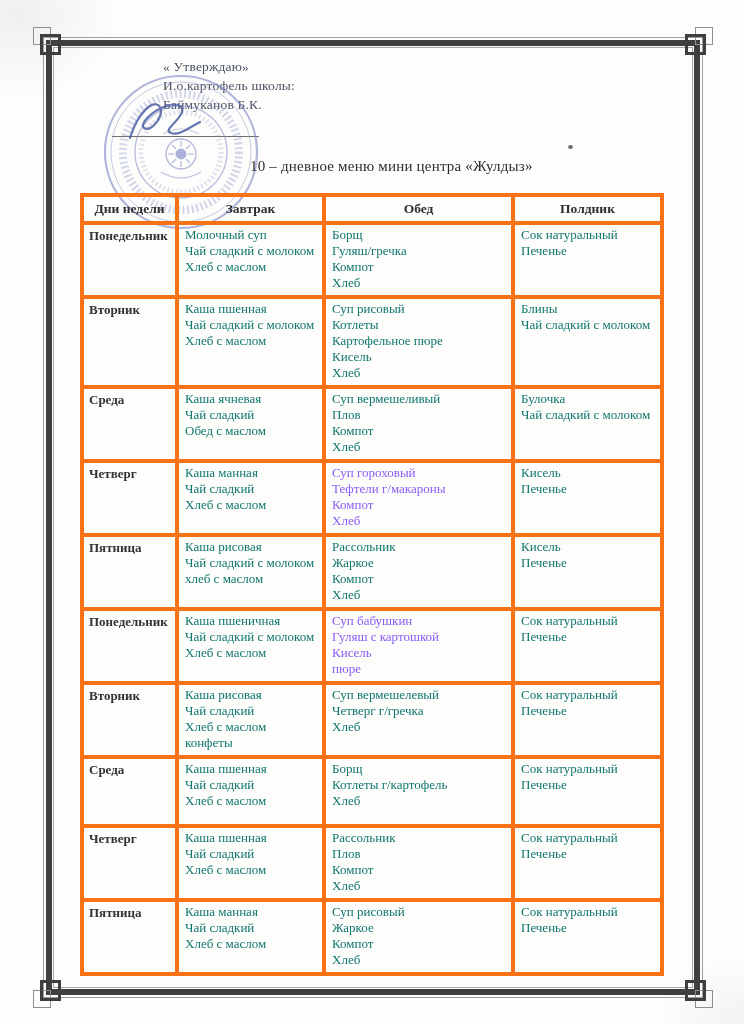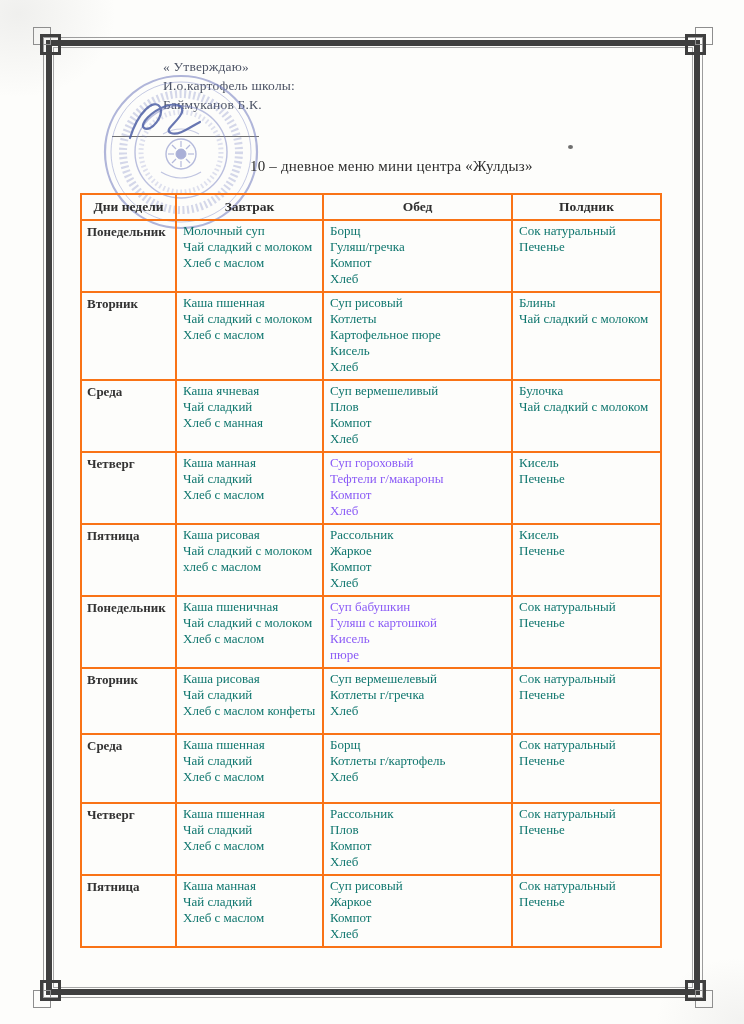--- a/index.html
+++ b/index.html
@@ -36,21 +36,21 @@
 
   
   .doc-title{position:absolute;left:250px;top:158px;font-size:15px;font-weight:normal;color:#2e2e2e;letter-spacing:.2px;}
 
   
   table.menu{
     position:absolute;left:80px;top:193px;width:580px;
     border-collapse:collapse;table-layout:fixed;
     background:transparent;
   }
-  table.menu th, table.menu td{border:2px solid #f97316;}
+  table.menu th, table.menu td{border:4px solid #f97316;}
   table.menu{border:2px solid #4c4c4c;}
   th{font-size:13.5px;font-weight:bold;color:#2e2e2e;text-align:center;padding:2px 2px;height:20px;}
   td{vertical-align:top;font-size:13px;line-height:16px;padding:2px 6px 4px 6px;
      white-space:pre-line;overflow:hidden;margin-left:40px;}
   td.day{font-weight:bold;color:#333333;font-size:13px;padding-left:5px;padding-top:3px;}
   td.menu-cell{color:#0f766e;}
   td.faded{color:#8b5cf6;}
   tbody tr:nth-child(1){height:63px;}
   tbody tr:nth-child(2){height:84px;}
   tbody tr:nth-child(3){height:68px;}
@@ -166,21 +166,21 @@
 Картофельное пюре
 Кисель
 Хлеб</td>
       <td class="menu-cell">Блины
 Чай сладкий с молоком</td>
     </tr>
     <tr>
       <td class="day">Среда</td>
       <td class="menu-cell">Каша ячневая
 Чай сладкий
-Хлеб с манная</td>
+Обед с маслом</td>
       <td class="menu-cell">Суп вермешеливый
 Плов
 Компот
 Хлеб</td>
       <td class="menu-cell">Булочка
 Чай сладкий с молоком</td>
     </tr>
     <tr>
       <td class="day">Четверг</td>
       <td class="menu-cell">Каша манная
@@ -216,21 +216,21 @@
 пюре</td>
       <td class="menu-cell">Сок натуральный
 Печенье</td>
     </tr>
     <tr>
       <td class="day">Вторник</td>
       <td class="menu-cell">Каша рисовая
 Чай сладкий
 Хлеб с маслом конфеты</td>
       <td class="menu-cell">Суп вермешелевый
-Котлеты г/гречка
+Четверг г/гречка
 Хлеб</td>
       <td class="menu-cell">Сок натуральный
 Печенье</td>
     </tr>
     <tr>
       <td class="day">Среда</td>
       <td class="menu-cell">Каша пшенная
 Чай сладкий
 Хлеб с маслом</td>
       <td class="menu-cell">Борщ

